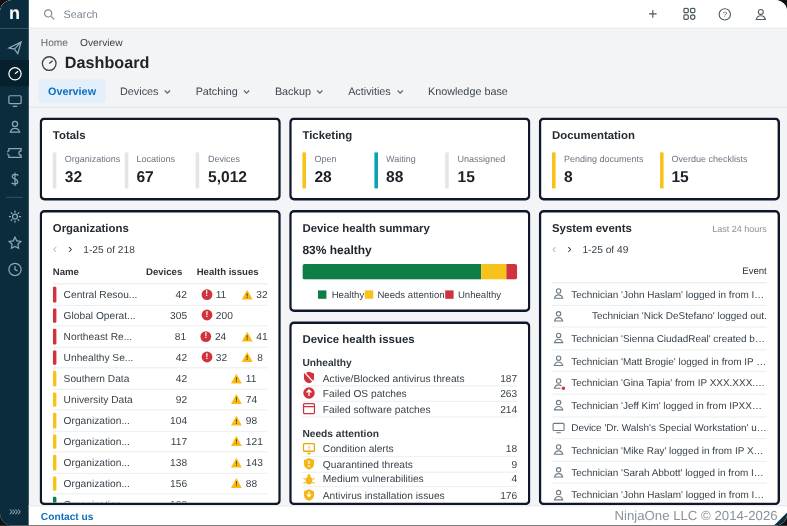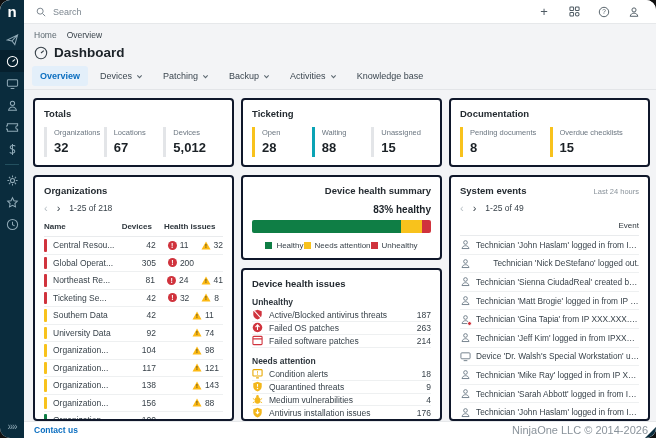--- a/index.html
+++ b/index.html
@@ -328,21 +328,21 @@
                     <svg class="warn-ic" viewBox="0 0 12 11">
                       <path d="M6 0.5 L11.5 10.5 H0.5 Z" fill="#fdb913"></path>
                       <text x="6" y="9" font-size="7" text-anchor="middle" fill="#3b3b1f" font-weight="bold">!</text>
                     </svg>
                     <span>41</span>
                   </span>
                 </span>
               </div>
             <div class="org-row critical">
                 <span class="org-bar"></span>
-                <span class="org-name">Ticketing Se...</span>
+                <span class="org-name">Unhealthy Se...</span>
                 <span class="org-dev">42</span>
                 <span class="org-health">
                   <span class="chip">
                     <span class="crit-ic">!</span>
                     <span>32</span>
                   </span>
                   <span class="chip">
                     <svg class="warn-ic" viewBox="0 0 12 11">
                       <path d="M6 0.5 L11.5 10.5 H0.5 Z" fill="#fdb913"></path>
                       <text x="6" y="9" font-size="7" text-anchor="middle" fill="#3b3b1f" font-weight="bold">!</text>
@@ -493,21 +493,21 @@
                 <div class="stat-label">Waiting</div>
                 <div class="stat-value">88</div>
               </div>
             <div class="stat gray">
                 <div class="stat-label">Unassigned</div>
                 <div class="stat-value">15</div>
               </div>
           </div>
         </div>
 
-        <div class="card" style="flex:none;text-align:right;">
+        <div class="card" style="flex:none;">
           <div class="card-title">Device health summary</div>
           <div class="hs-label">83% healthy</div>
           <div class="hs-bar">
             <span class="seg-h" style="width: 83%;"></span>
             <span class="seg-n" style="width: 12%;"></span>
             <span class="seg-u" style="width: 5%;"></span>
           </div>
           <div class="legend">
             <span class="leg h">
                 <i></i>
@@ -517,21 +517,21 @@
                 <i></i>
                 <span>Needs attention</span>
               </span>
             <span class="leg u">
                 <i></i>
                 <span>Unhealthy</span>
               </span>
           </div>
         </div>
 
-        <div class="card grow" style="flex:1;padding-bottom:0;justify-content:center;">
+        <div class="card grow" style="flex:1;padding-bottom:0;">
           <div class="card-title">Device health issues</div>
           <div class="section-label">Unhealthy</div>
           <div class="issue-row">
             <span class="issue-ic">
                 <svg width="11" height="11" viewBox="0 0 12 12">
                   <path d="M6 0.8 L10.6 2.5 V6 c0 3-2.2 4.6-4.6 5.4 C3.6 10.6 1.4 9 1.4 6 V2.5 Z" fill="#d0333d"></path>
                   <line x1="2.5" y1="2" x2="9.8" y2="10" stroke="#fff" stroke-width="1.1"></line>
                 </svg>
               </span>
             <span class="issue-label">Active/Blocked antivirus threats</span>

